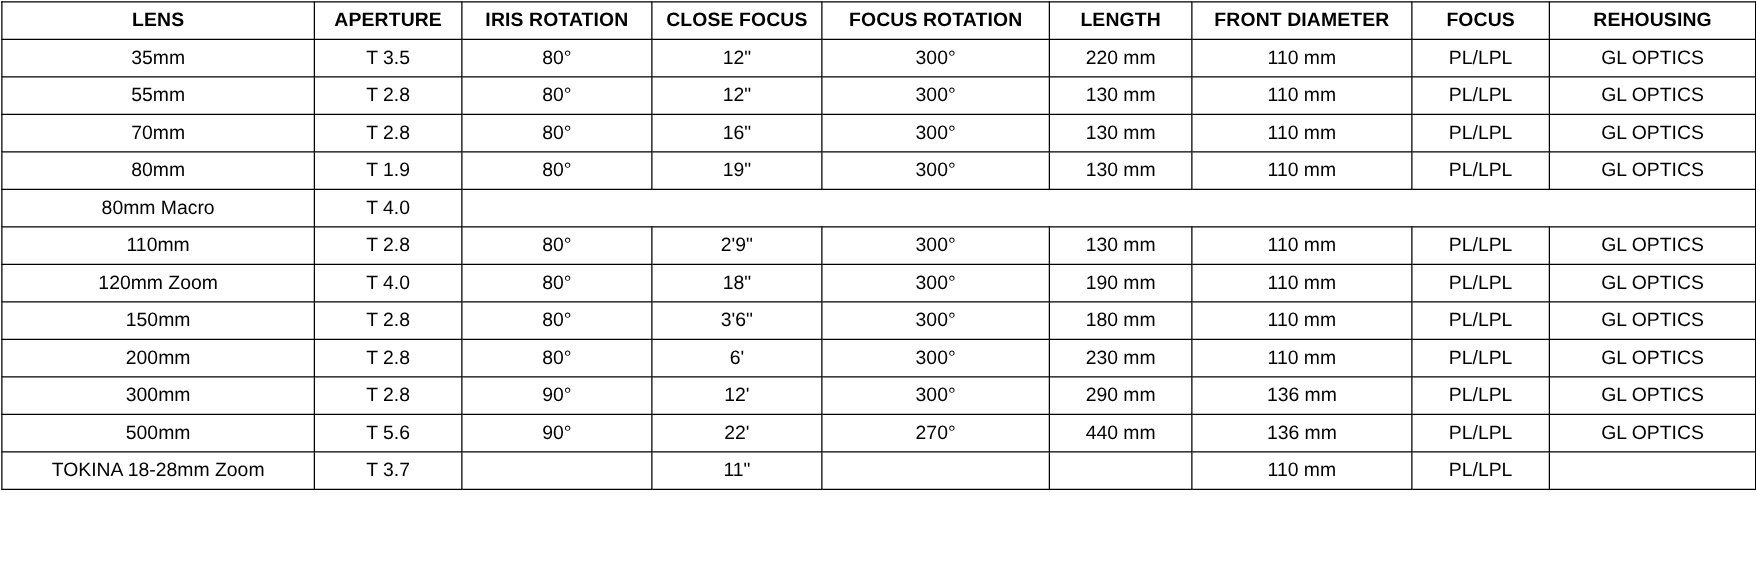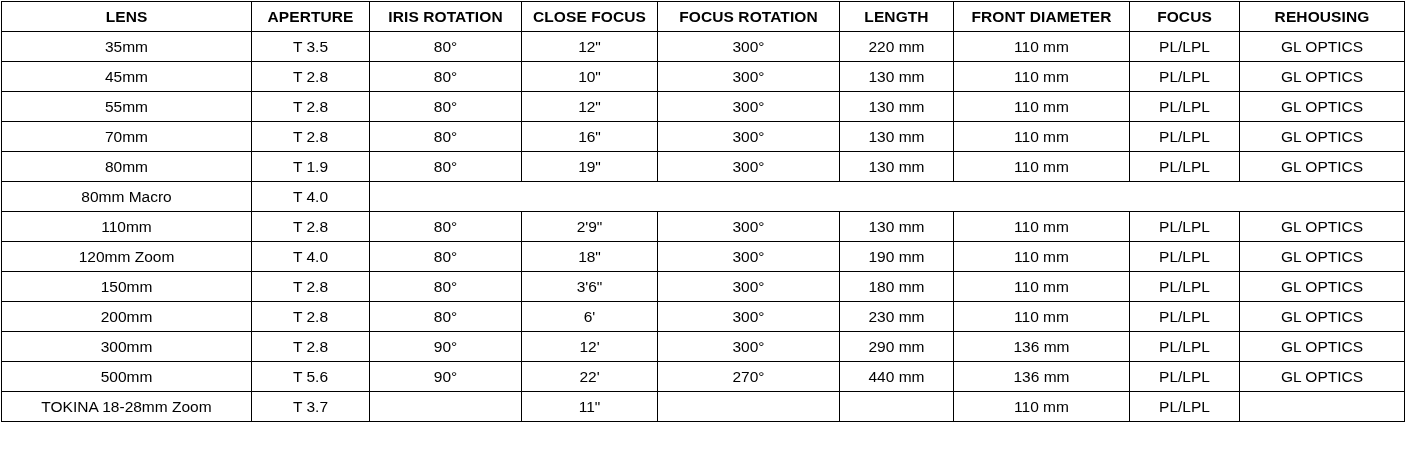--- a/index.html
+++ b/index.html
@@ -103,31 +103,20 @@
         <td>T 3.5</td>
         <td>80°</td>
         <td>12"</td>
         <td>300°</td>
         <td>220 mm</td>
         <td>110 mm</td>
         <td>PL/LPL</td>
         <td>GL OPTICS</td>
       </tr>
 
-      <tr>
-        <td>45mm</td>
-        <td>T 2.8</td>
-        <td>80°</td>
-        <td>10"</td>
-        <td>300°</td>
-        <td>130 mm</td>
-        <td>110 mm</td>
-        <td>PL/LPL</td>
-        <td>GL OPTICS</td>
-      </tr>
 
       <tr>
         <td>55mm</td>
         <td>T 2.8</td>
         <td>80°</td>
         <td>12"</td>
         <td>300°</td>
         <td>130 mm</td>
         <td>110 mm</td>
         <td>PL/LPL</td>

